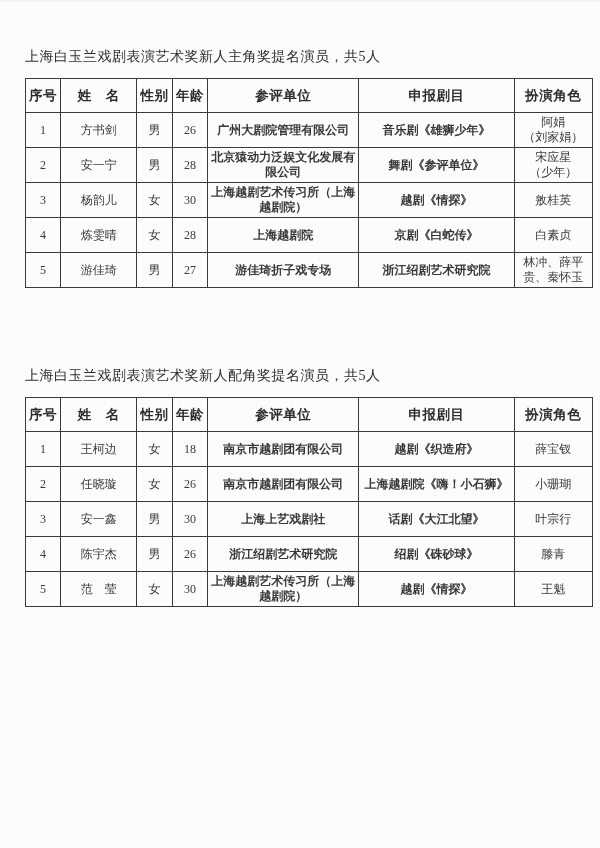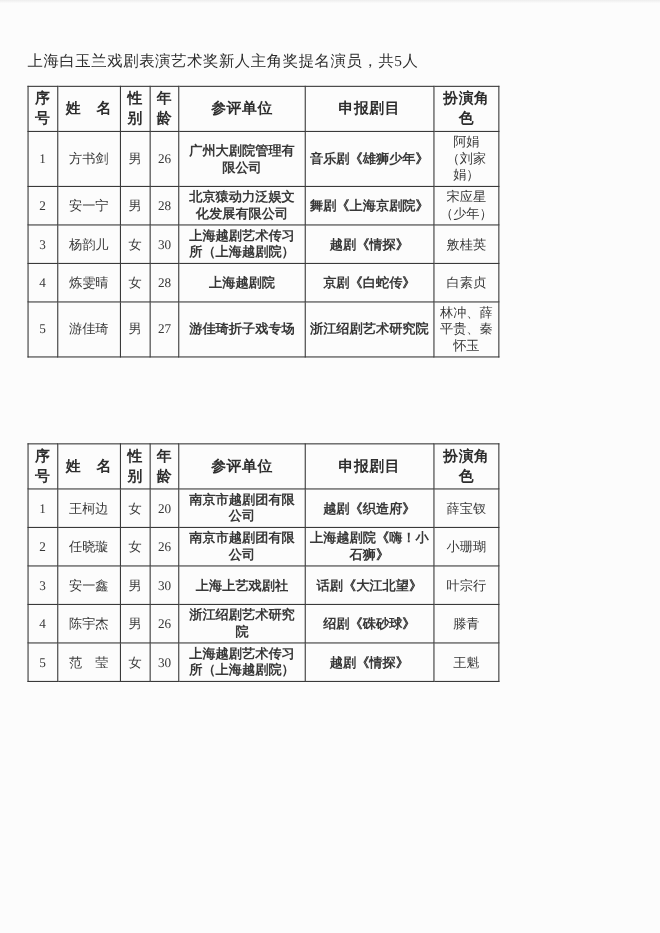--- a/index.html
+++ b/index.html
@@ -29,21 +29,21 @@
   .table-section { margin: 0; }
   .table-section + .table-section { margin-top: 78px; }
   .table-title {
     margin: 0 0 12px 0;
     font-size: 14px;
     line-height: 19px;
     color: #2d2d2d;
     letter-spacing: 0.5px;
   }
   table.nominees {
-    width: 429px;
+    width: 568px;
     border-collapse: collapse;
     table-layout: fixed;
     border: 1.6px solid #3a3a3a;
   }
   table.nominees th,
   table.nominees td {
     border: 1.3px solid #3a3a3a;
     box-sizing: border-box;
     text-align: center;
     vertical-align: middle;
@@ -111,21 +111,21 @@
             <td class="al cell-play">音乐剧《雄狮少年》</td>
             <td class="cell-role">阿娟
 （刘家娟）</td>
           </tr>
           <tr>
             <td class="cell-serial">2</td>
             <td class="cell-name">安一宁</td>
             <td class="cell-gender">男</td>
             <td class="cell-age">28</td>
             <td class="al cell-unit">北京猿动力泛娱文化发展有限公司</td>
-            <td class="al cell-play">舞剧《上海京剧院》</td>
+            <td class="al cell-play">舞剧《参评单位》</td>
             <td class="cell-role">宋应星
 （少年）</td>
           </tr>
           <tr>
             <td class="cell-serial">3</td>
             <td class="cell-name">杨韵儿</td>
             <td class="cell-gender">女</td>
             <td class="cell-age">30</td>
             <td class="al cell-unit">上海越剧艺术传习所（上海越剧院）</td>
             <td class="al cell-play">越剧《情探》</td>
@@ -146,20 +146,21 @@
             <td class="cell-gender">男</td>
             <td class="cell-age">27</td>
             <td class="al cell-unit">游佳琦折子戏专场</td>
             <td class="al cell-play">浙江绍剧艺术研究院</td>
             <td class="cell-role">林冲、薛平贵、秦怀玉</td>
           </tr>
         </tbody>
       </table>
     </section>
     <section class="table-section">
+      <p class="table-title">上海白玉兰戏剧表演艺术奖新人配角奖提名演员，共5人</p>
       <table class="nominees">
         <colgroup>
           <col class="col-serial">
           <col class="col-name">
           <col class="col-gender">
           <col class="col-age">
           <col class="col-unit">
           <col class="col-play">
           <col class="col-role">
         </colgroup>
@@ -172,21 +173,21 @@
             <th>参评单位</th>
             <th>申报剧目</th>
             <th>扮演角色</th>
           </tr>
         </thead>
         <tbody>
           <tr>
             <td class="cell-serial">1</td>
             <td class="cell-name">王柯边</td>
             <td class="cell-gender">女</td>
-            <td class="cell-age">20</td>
+            <td class="cell-age">18</td>
             <td class="al cell-unit">南京市越剧团有限公司</td>
             <td class="al cell-play">越剧《织造府》</td>
             <td class="cell-role">薛宝钗</td>
           </tr>
           <tr>
             <td class="cell-serial">2</td>
             <td class="cell-name">任晓璇</td>
             <td class="cell-gender">女</td>
             <td class="cell-age">26</td>
             <td class="al cell-unit">南京市越剧团有限公司</td>

